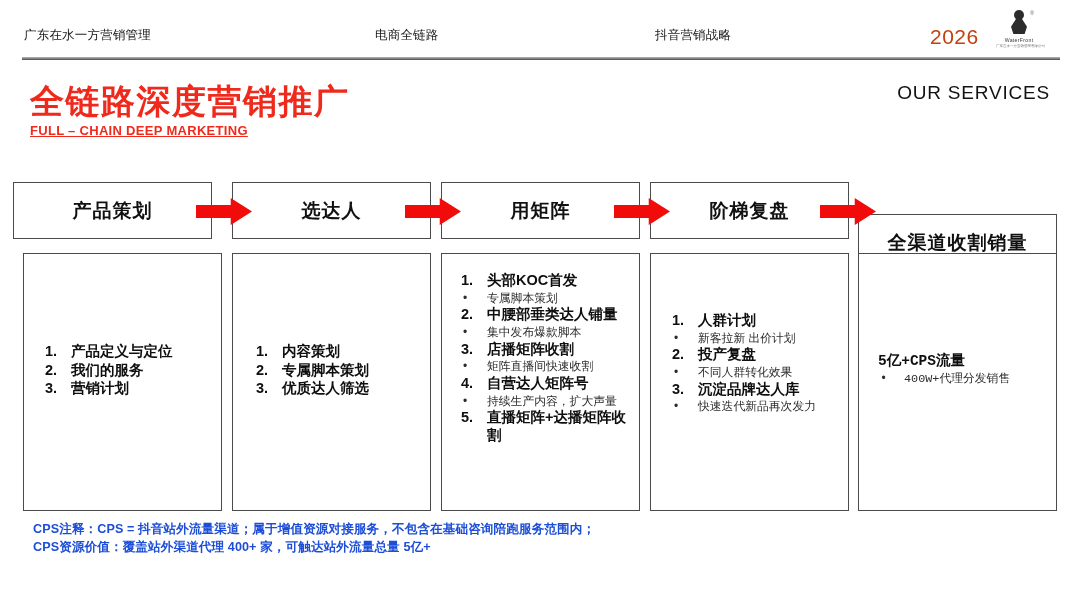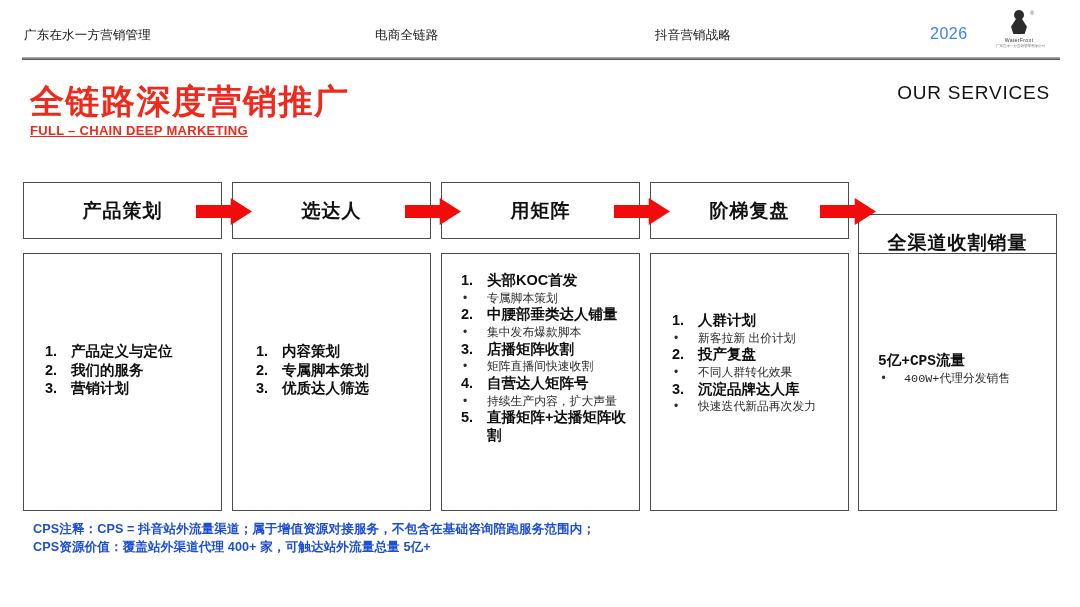--- a/index.html
+++ b/index.html
@@ -29,22 +29,22 @@
     color: #1a1a1a;
     white-space: nowrap;
     letter-spacing: 0.2px;
   }
   .top-item.t1 { left: 24px;  top: 27px; }
   .top-item.t2 { left: 375px; top: 27px; }
   .top-item.t3 { left: 655px; top: 27px; }
   .top-year {
     position: absolute;
     left: 930px; top: 25px;
-    font-size: 16px;
-    color: #3b82f6;
+    font-size: 21px;
+    color: #c2410c;
     letter-spacing: 0.5px;
     text-align: right;
   }
   .brand-logo {
     position: absolute;
     left: 996px; top: 10px;
     width: 46px; height: 40px;
     text-align: center;
   }
   .brand-mark {
@@ -272,21 +272,21 @@
 <div class="title-left">
   <div class="cn">全链路深度营销推广</div>
   <div class="en">FULL – CHAIN DEEP MARKETING</div>
 </div>
 <div class="title-right">
   <div class="en">OUR SERVICES</div>
 </div>
 
 <div class="flow">
 
-  <div class="head-box" style="left:23px;width:199px;">
+  <div class="head-box" style="left:13px;width:199px;">
     <span class="label">产品策划</span>
   </div>
   <div class="head-box" style="left:232px;width:199px;">
     <span class="label">选达人</span>
   </div>
   <div class="head-box" style="left:441px;width:199px;">
     <span class="label">用矩阵</span>
   </div>
   <div class="head-box" style="left:650px;width:199px;">
     <span class="label">阶梯复盘</span>

